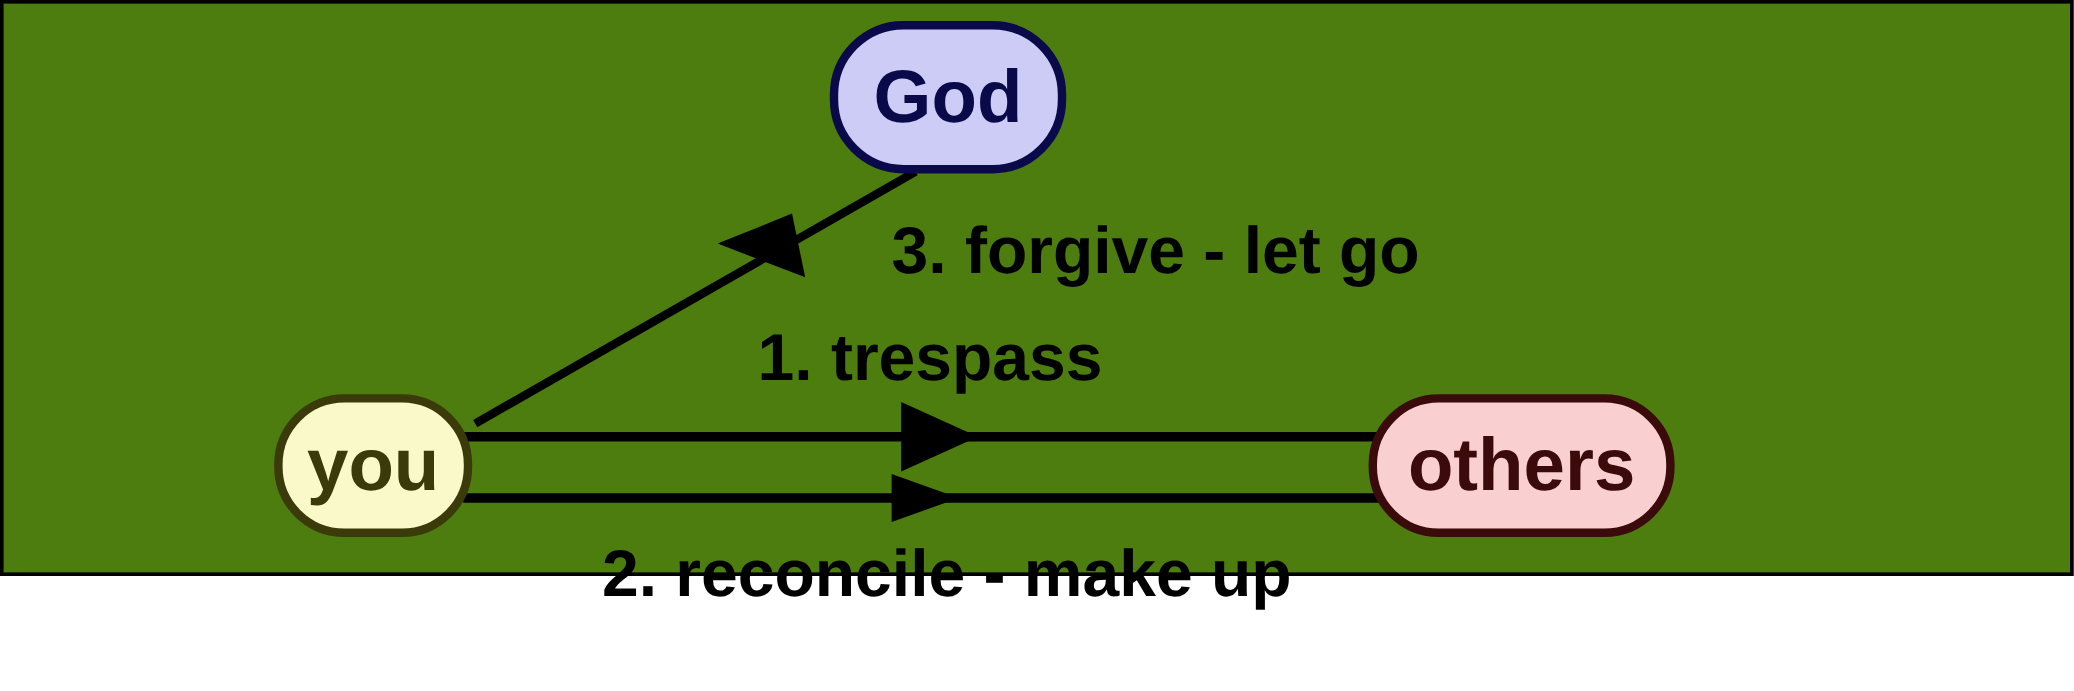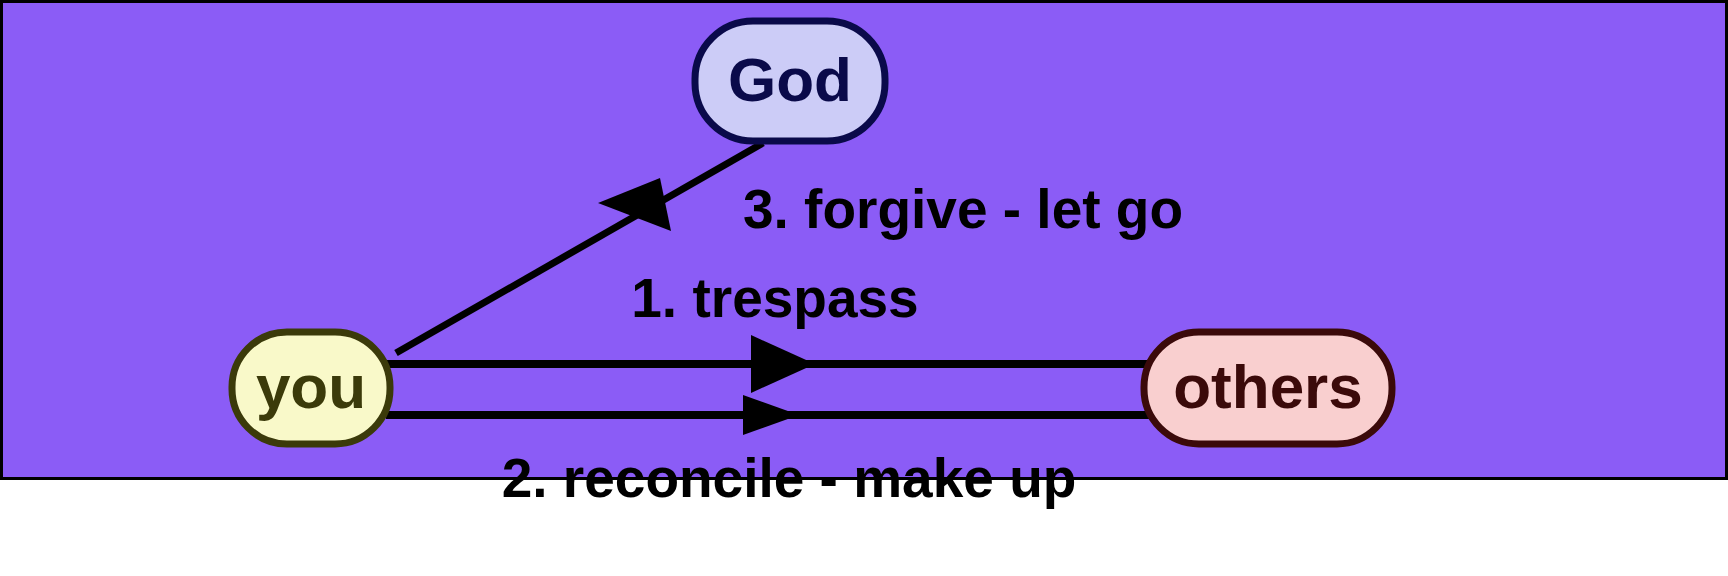--- a/index.html
+++ b/index.html
@@ -12,21 +12,21 @@
     height: 576px;
     font-family: "Liberation Sans", sans-serif;
     overflow: hidden;
   }
   #diagram-frame {
     position: absolute;
     left: 0;
     top: 0;
     width: 1728px;
     height: 480px;
-    background: #8b5cf6;
+    background: #4d7c0f;
     box-sizing: border-box;
     border: 3px solid #000000;
   }
   svg#diagram-svg {
     display: block;
     width: 1728px;
     height: 576px;
   }
   .node-label {
     font-family: "Liberation Sans", sans-serif;

